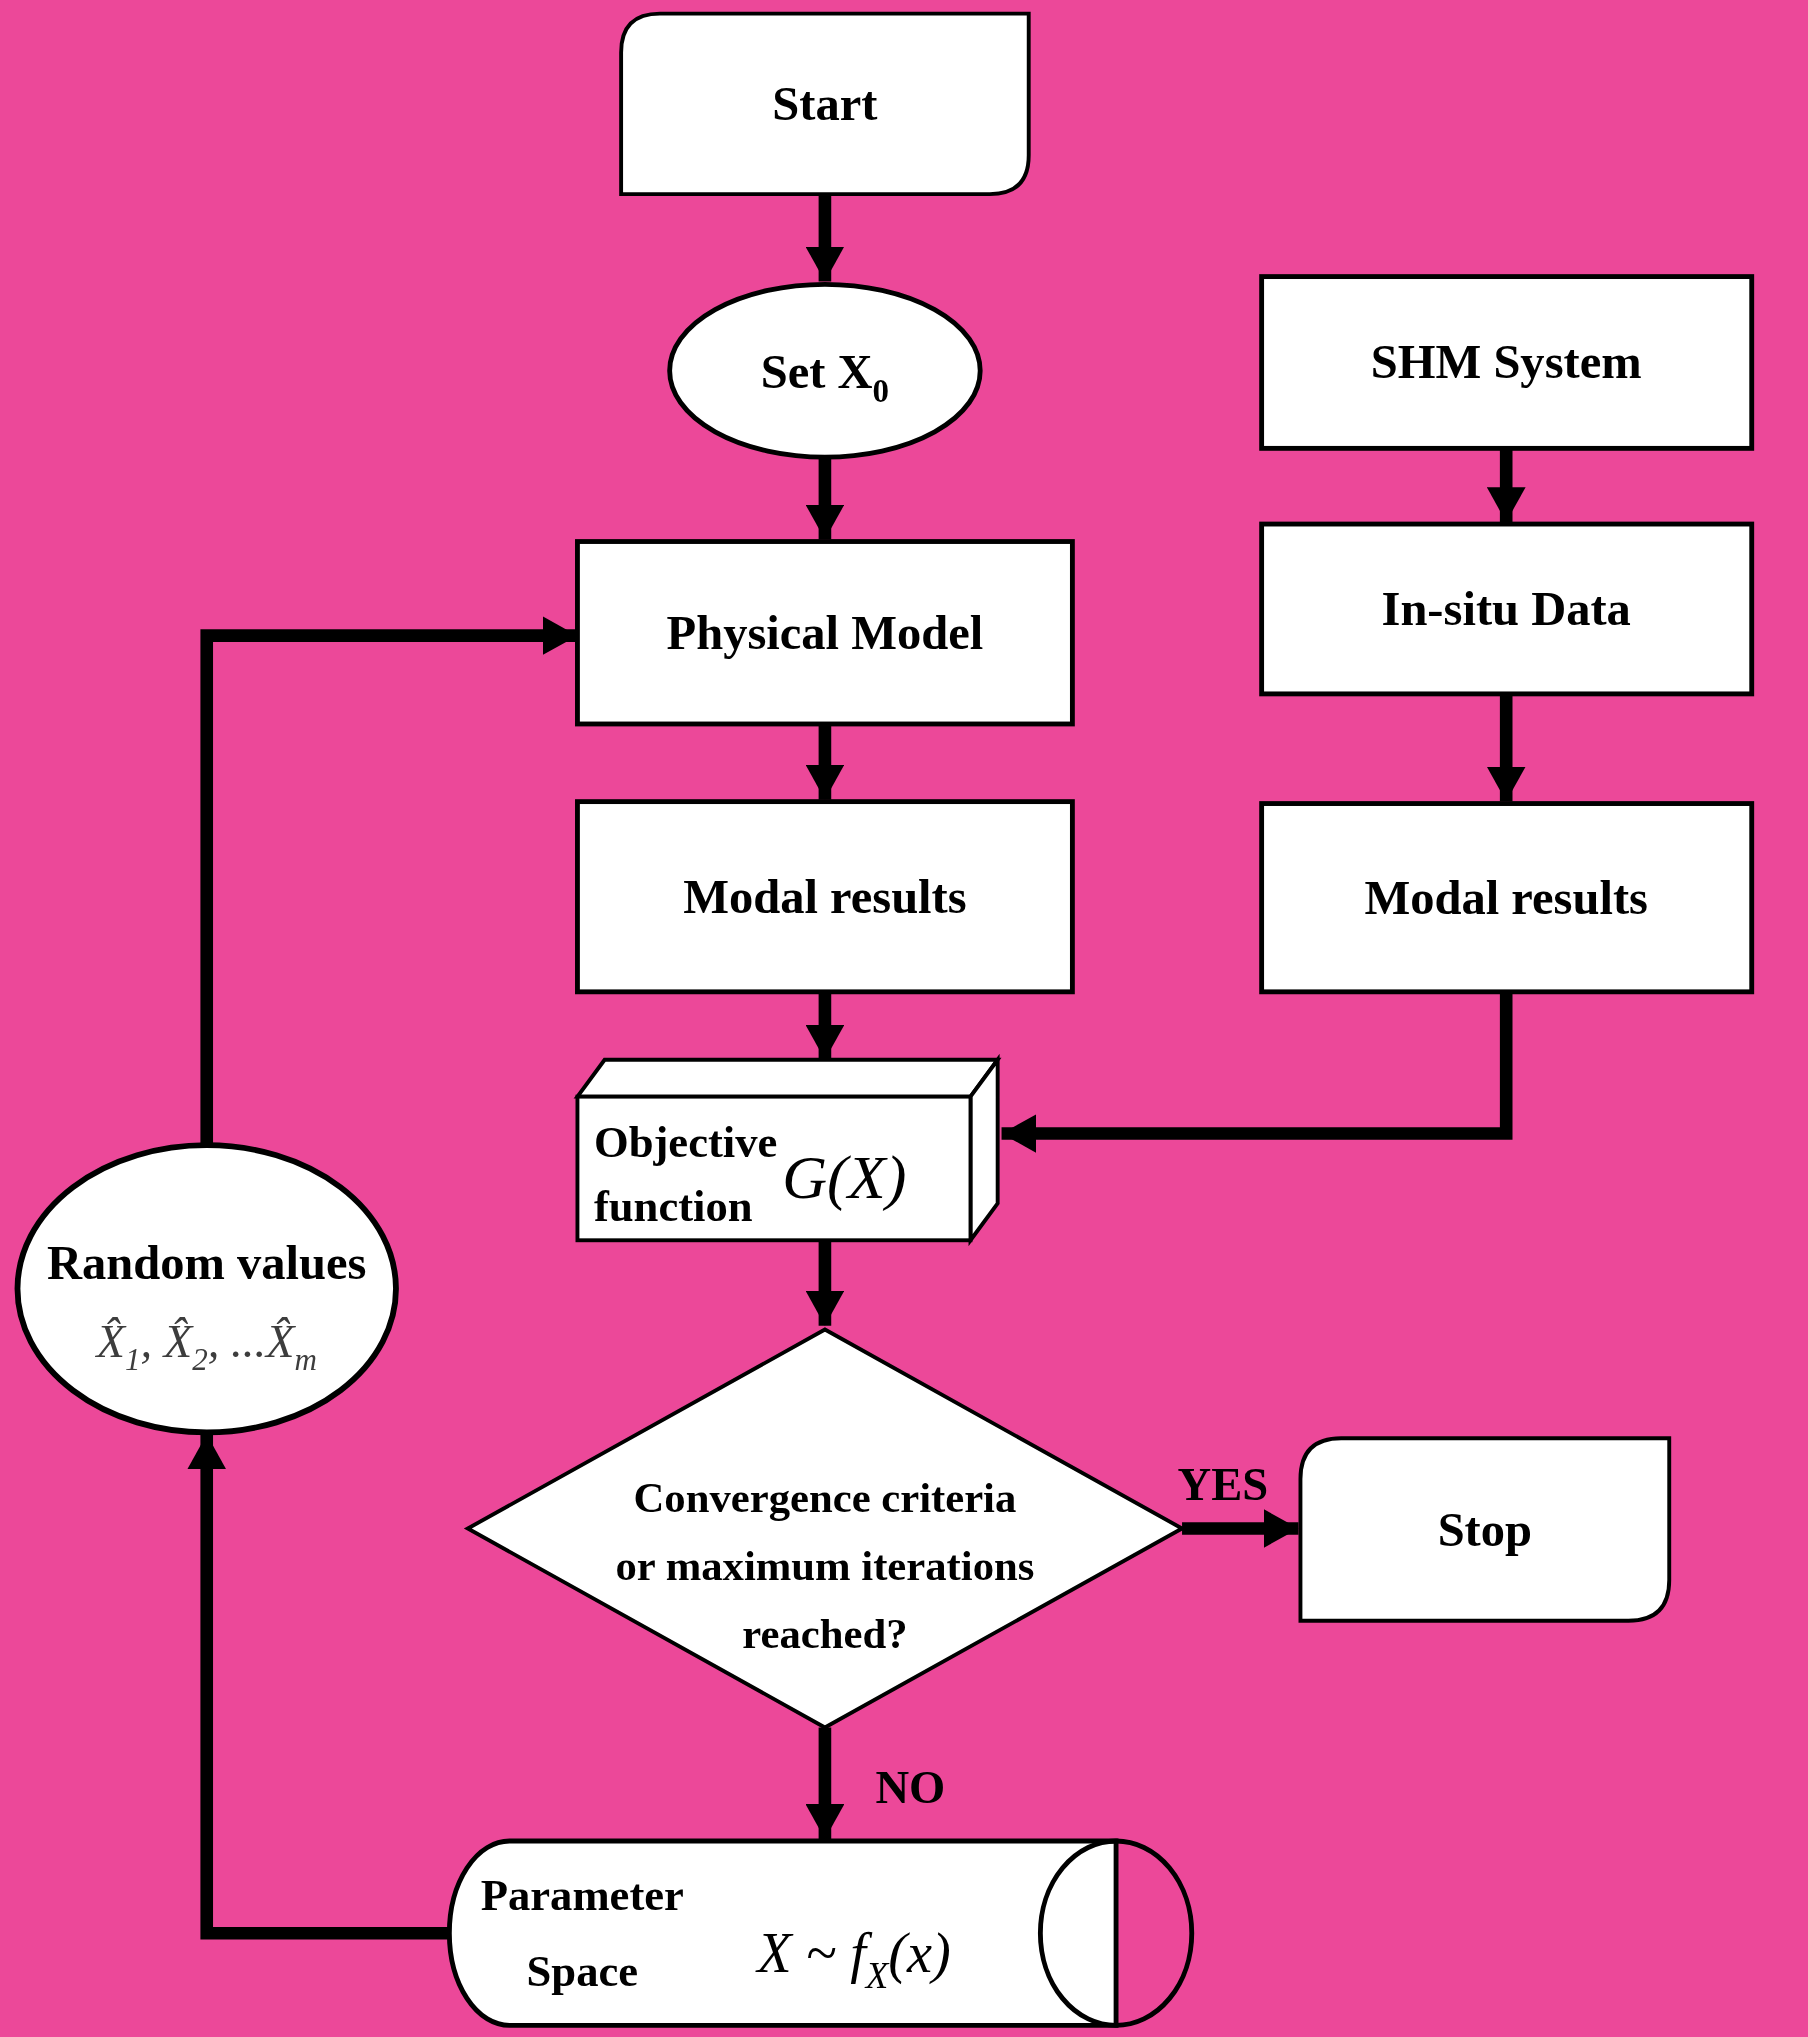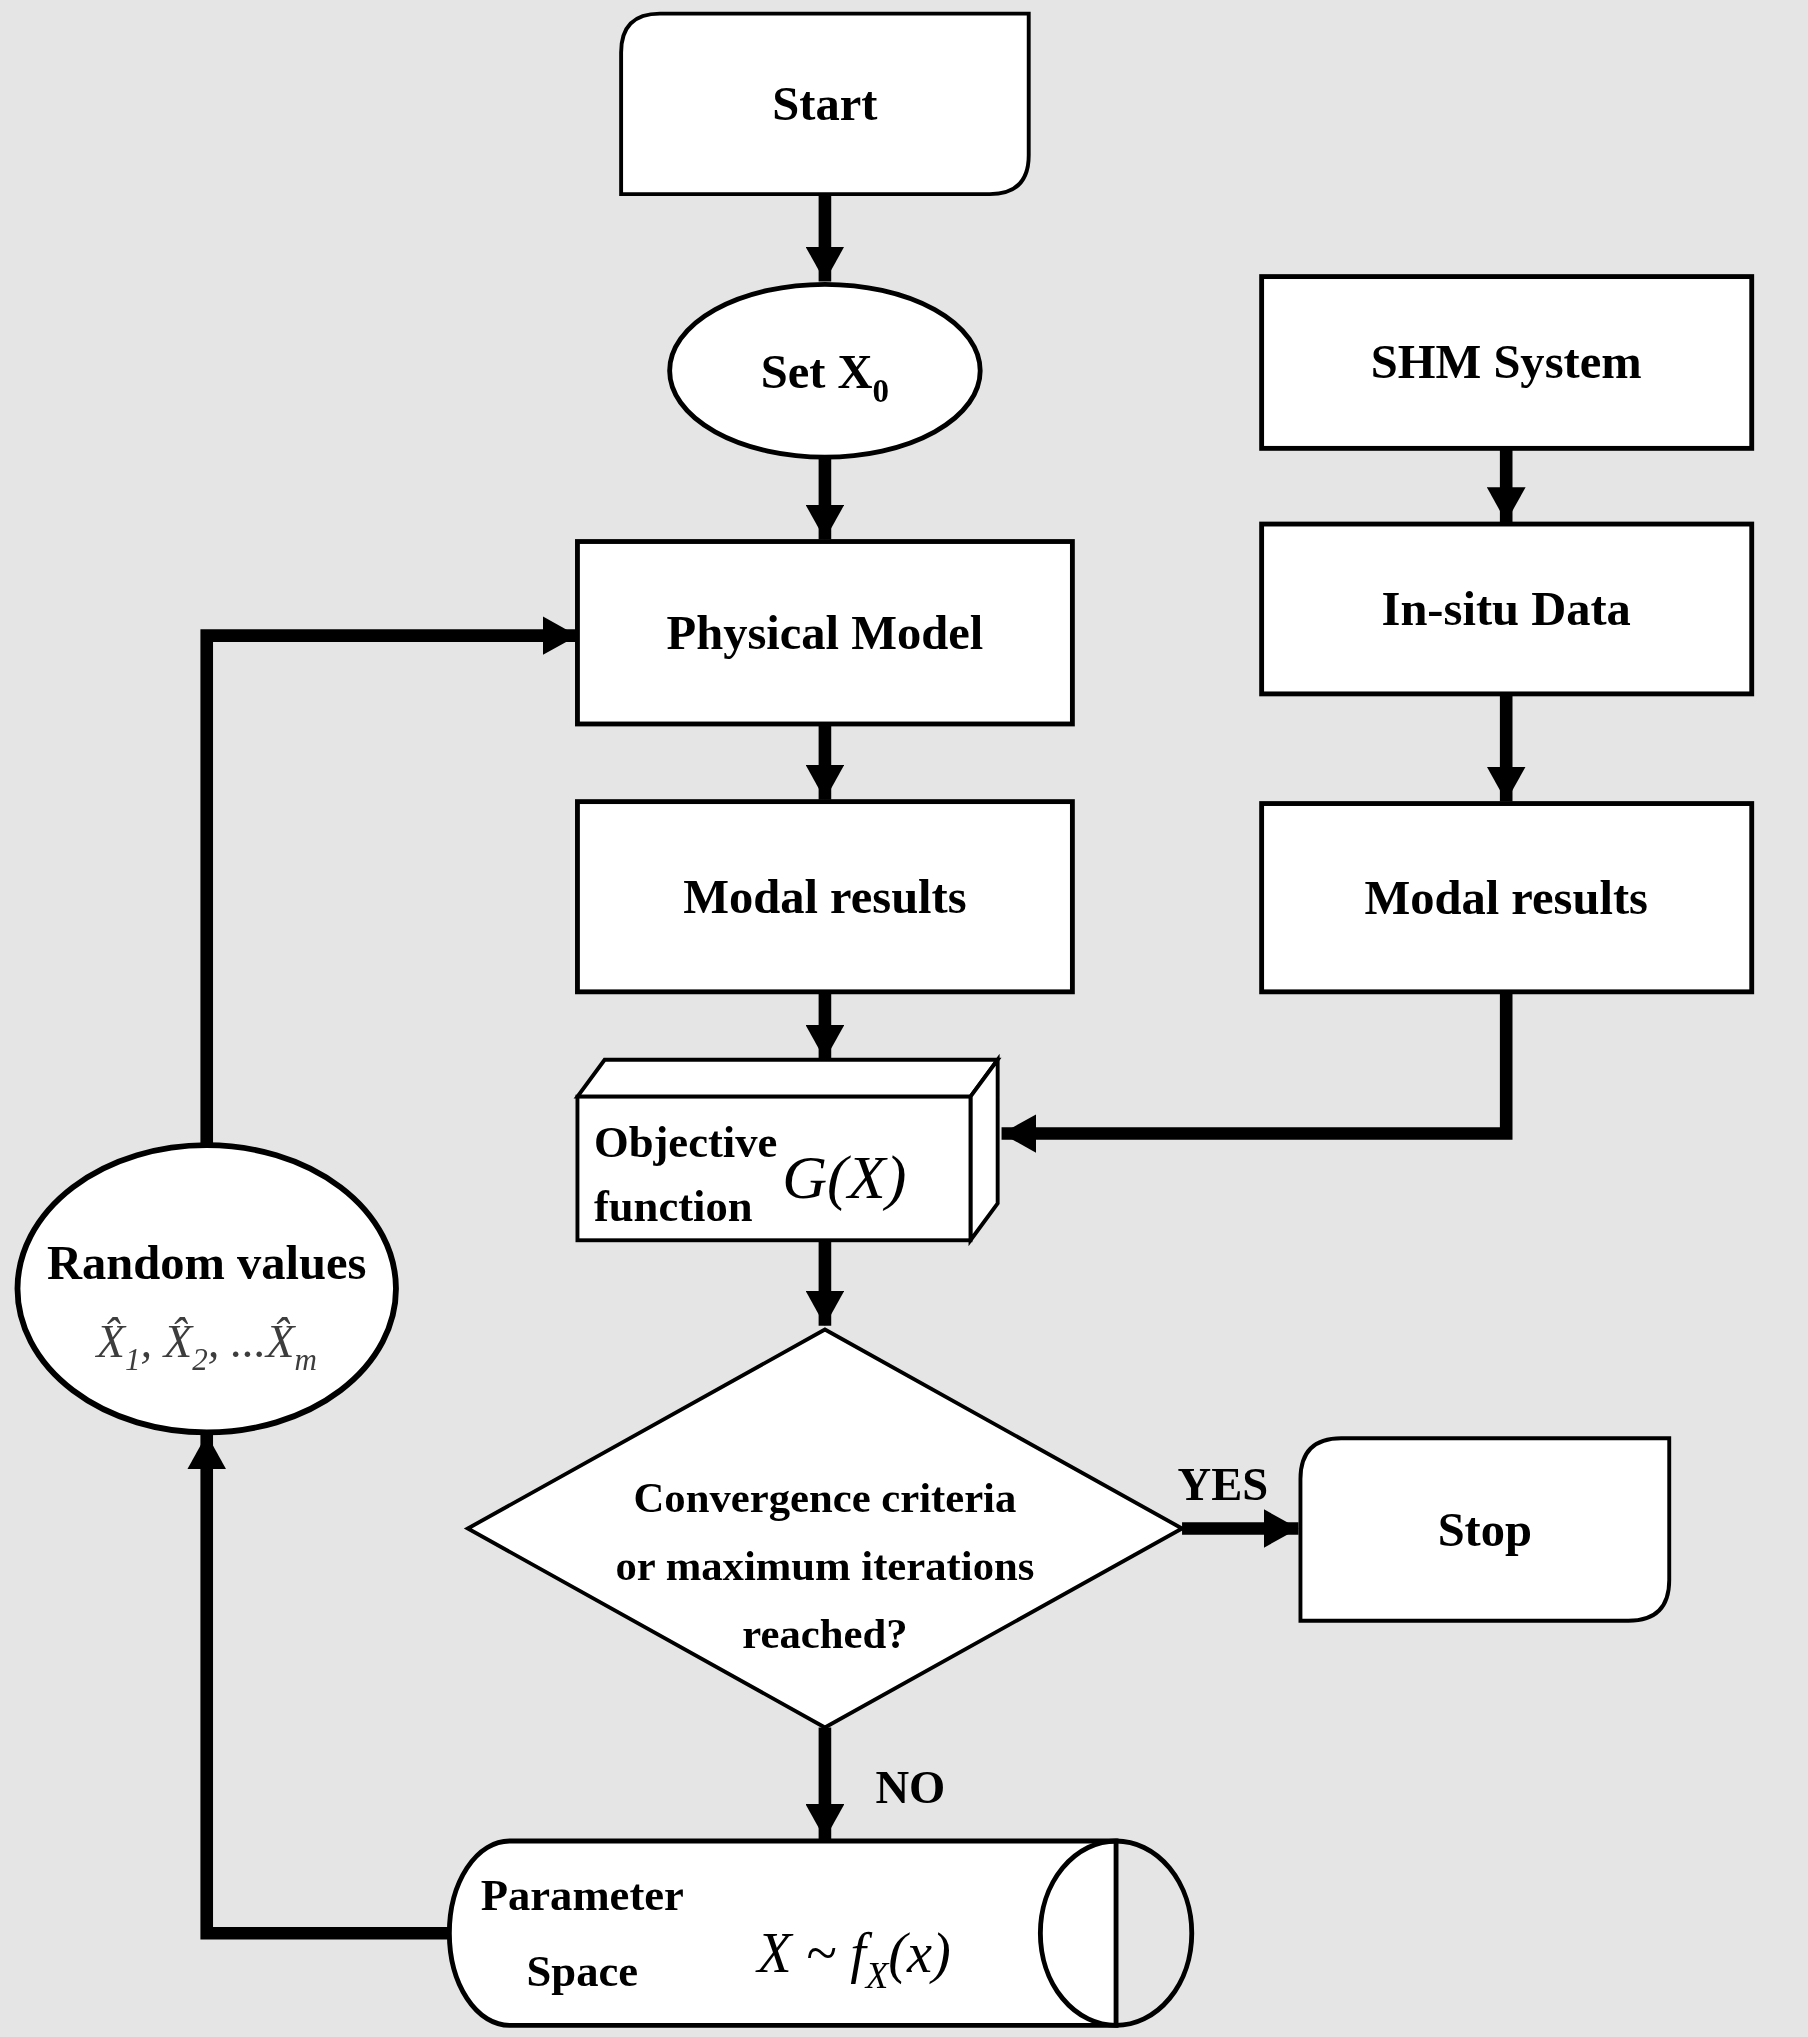--- a/index.html
+++ b/index.html
@@ -1,20 +1,20 @@
 <!DOCTYPE html>
 <html><head>
 <meta charset="utf-8">
 <style>
   html, body { margin: 0; padding: 0; background: #ffffff; }
   .canvas {
     position: relative;
     width: 1809px;
     height: 2038px;
-    background: #e5e5e5;
+    background: #ec4899;
     overflow: hidden;
   }
   svg { display: block; }
   .shape { fill: #ffffff; stroke: #000000; stroke-width: 5; }
   .shape-thin { fill: #ffffff; stroke: #000000; stroke-width: 4; }
   .outline-only { fill: none; stroke: #000000; stroke-width: 5; }
   .arrow {
     stroke: #000000;
     stroke-width: 13;
     fill: none;

